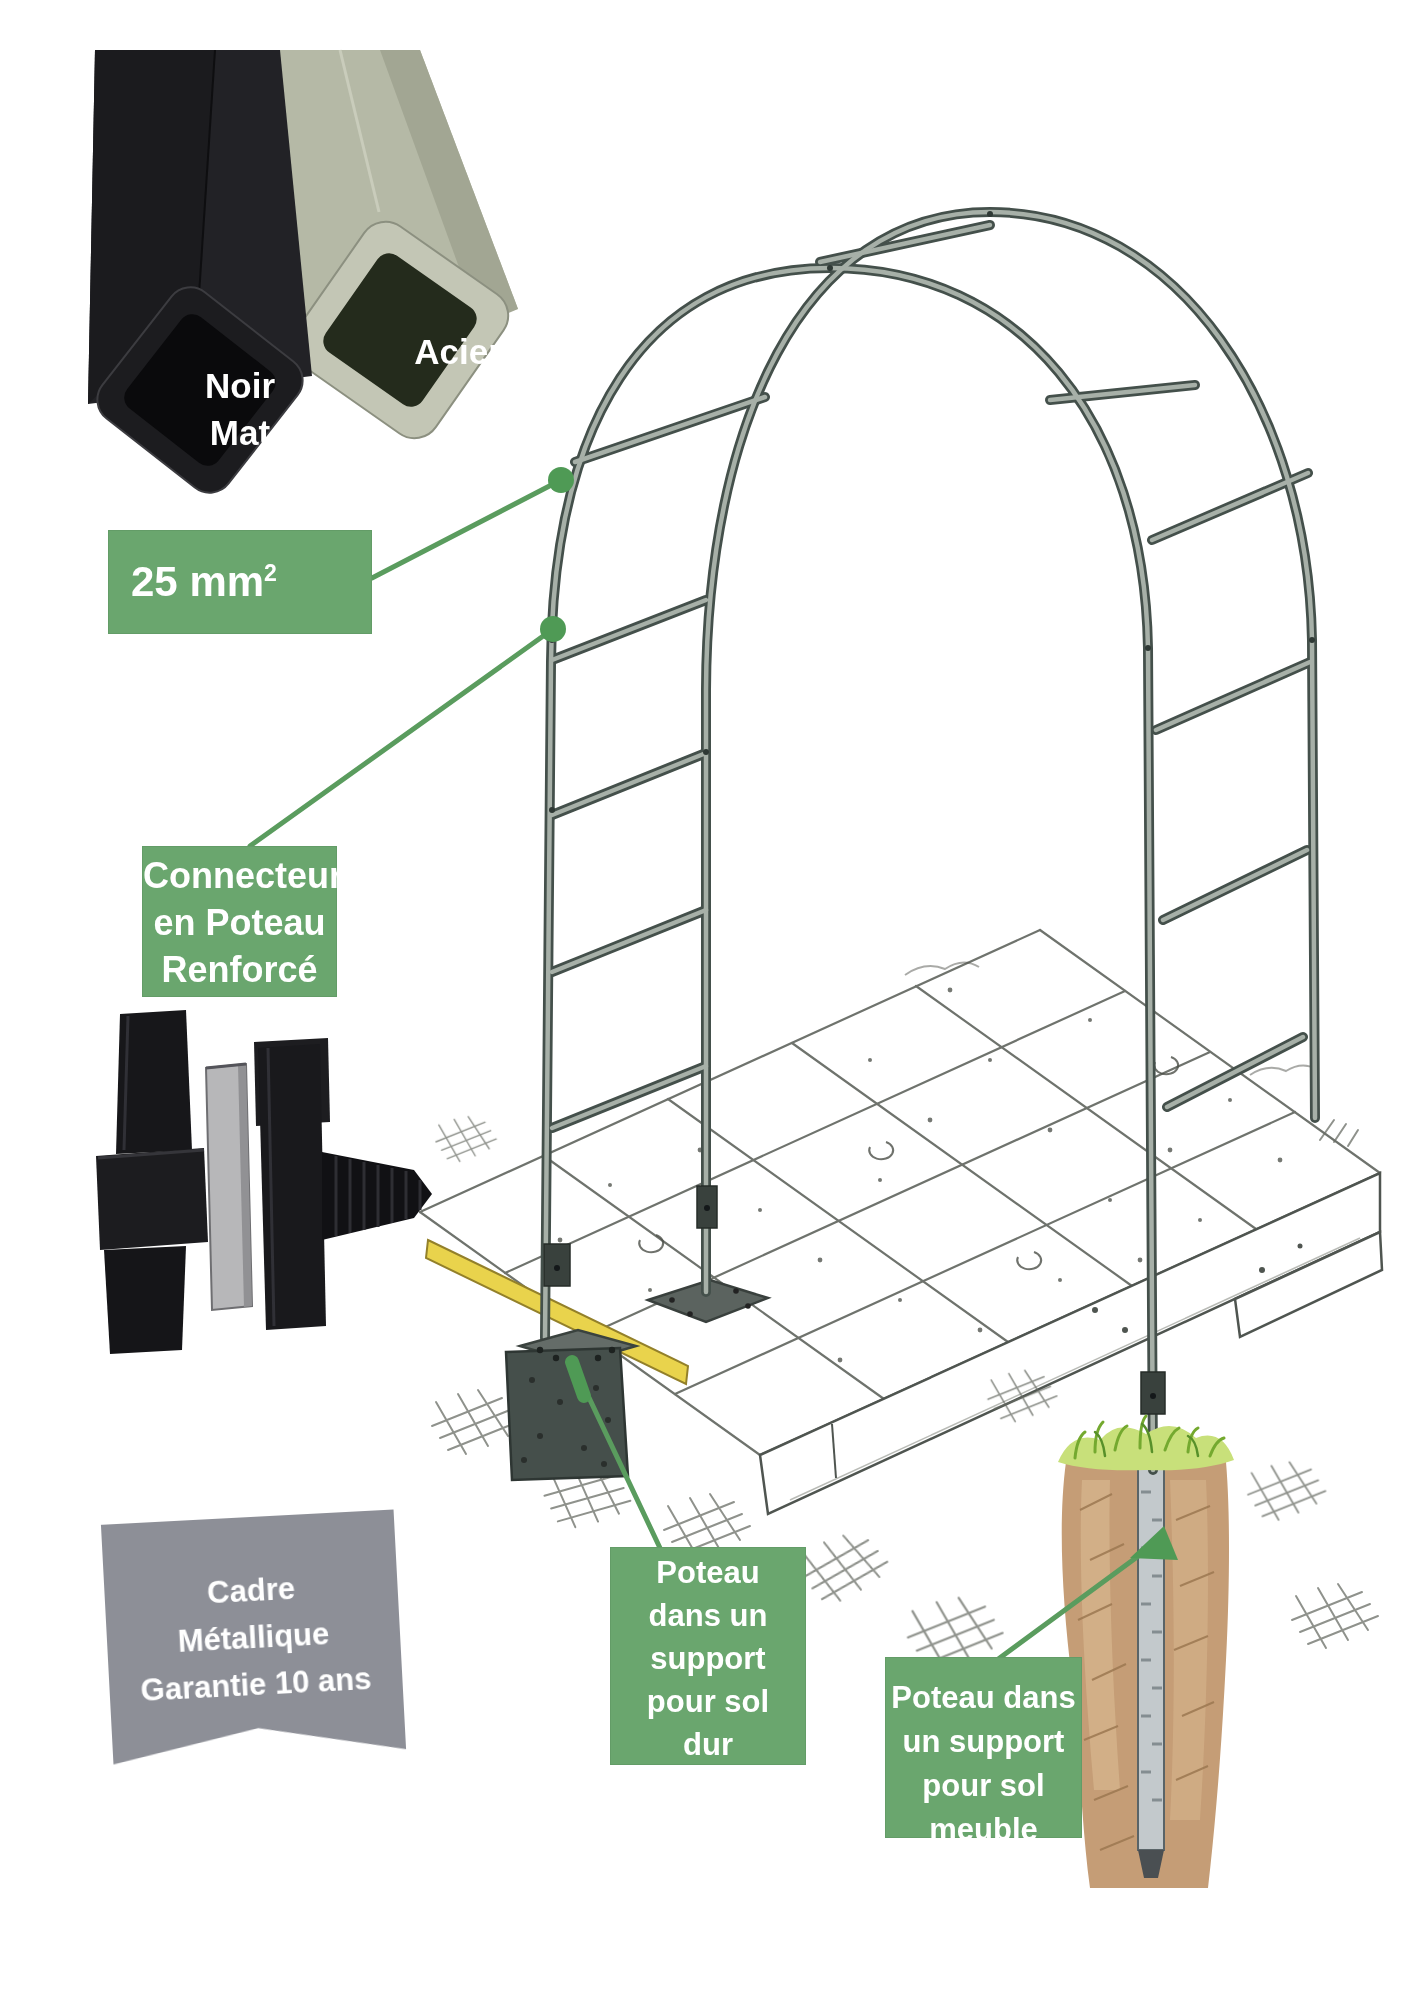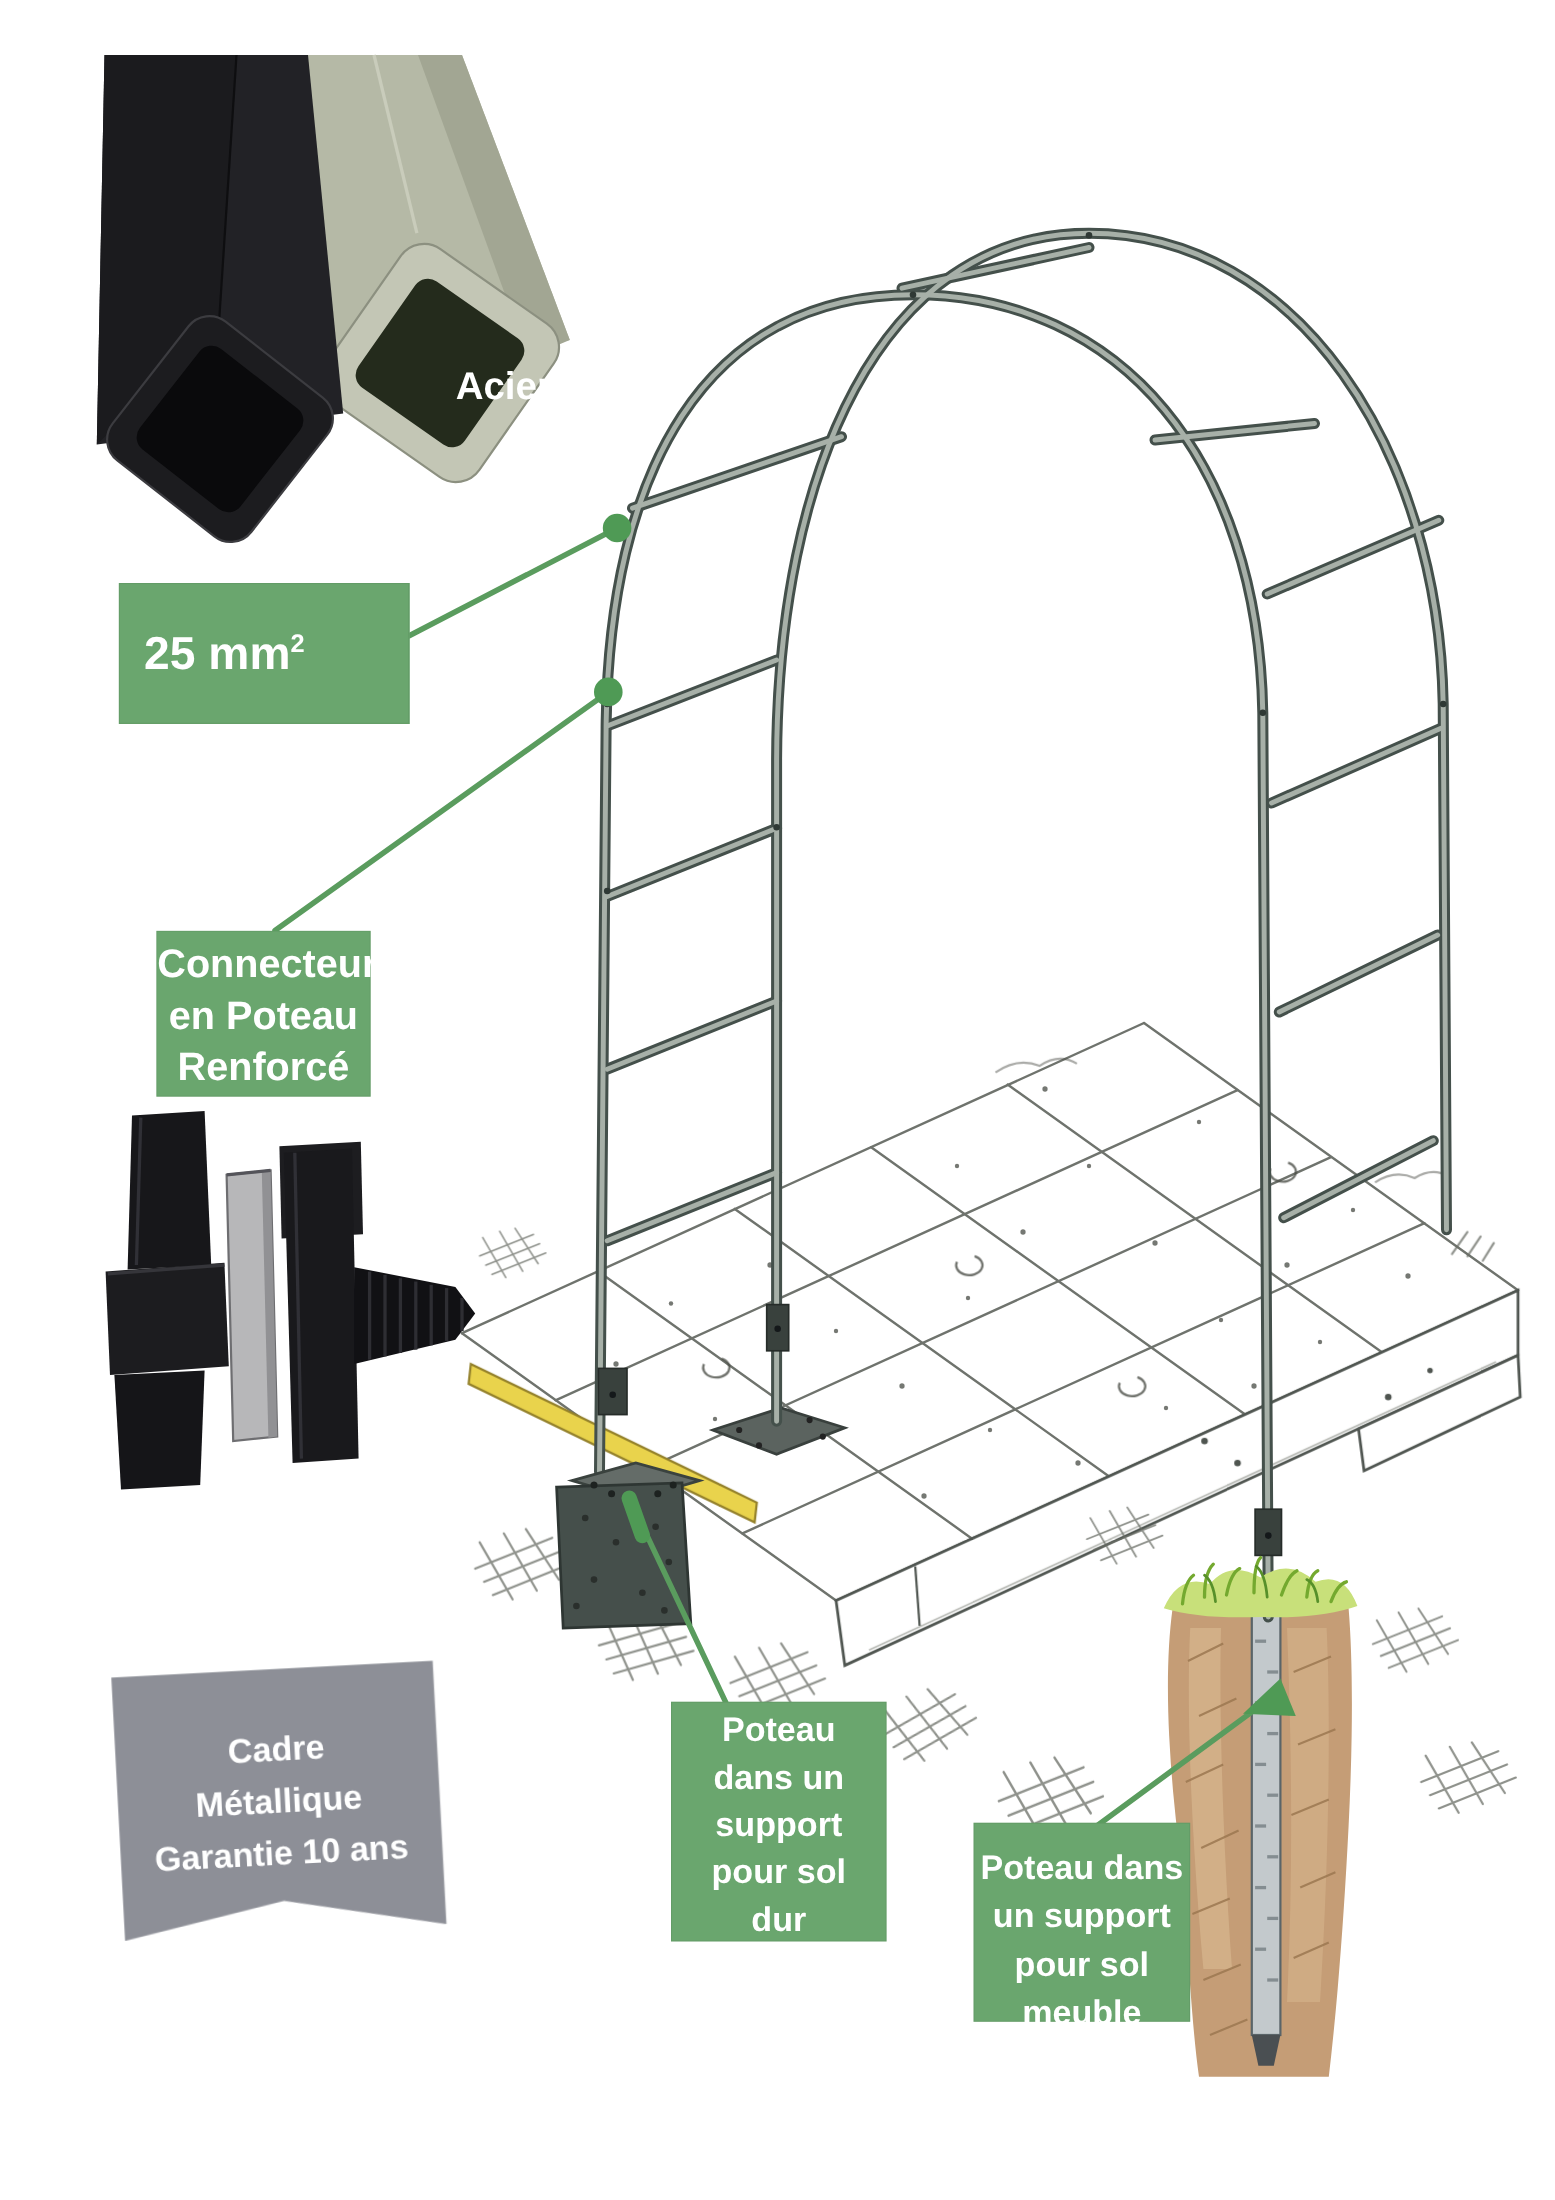--- a/index.html
+++ b/index.html
@@ -1,21 +1,21 @@
 <!DOCTYPE html>
 <html><head>
 <meta charset="utf-8">
 <style>
   html,body{margin:0;padding:0;background:#ffffff;}
   .canvas{position:relative;width:1414px;height:2000px;background:#ffffff;overflow:hidden;
           font-family:"Liberation Sans", sans-serif;}
   .art{position:absolute;left:0;top:0;}
   .lbl{position:absolute;color:#ffffff;font-weight:bold;text-align:center;box-sizing:border-box;}
   .lbl-green{background:#6AA66E;border:1px solid rgba(0,0,0,0.06);}
-  .lbl-size{left:108px;top:530px;width:264px;height:128px;font-size:42px;
+  .lbl-size{left:108px;top:530px;width:264px;height:104px;font-size:42px;
             display:flex;align-items:center;padding-left:22px;text-align:left;}
   .lbl-size sup{font-size:0.55em;vertical-align:super;line-height:0;}
   .lbl-connectors{left:142px;top:846px;width:195px;height:151px;font-size:36px;line-height:47px;padding-top:5px;}
   .lbl-hard{left:610px;top:1547px;width:196px;height:218px;font-size:31px;line-height:43px;padding-top:3px;}
   .lbl-soft{left:885px;top:1657px;width:197px;height:181px;font-size:31px;line-height:44px;padding-top:18px;}
   .banner{left:107px;top:1517px;width:293px;height:240px;background:#8D8F97;
           font-size:31px;line-height:47px;padding-top:50px;transform:rotate(-3deg);
           clip-path:polygon(0 0,100% 0,100% 100%,50% 88%,0 100%);}
   .tube-text{position:absolute;color:#fff;font-weight:bold;text-align:center;}
   .tube-black-text{left:170px;top:362px;width:140px;font-size:35px;line-height:47px;}
@@ -303,20 +303,24 @@
       <line x1="575" y1="1368" x2="660" y2="1548"></line>
       <line x1="997" y1="1660" x2="1152" y2="1546"></line>
     </g>
     <line x1="572" y1="1362" x2="584" y2="1396" stroke="#4F9A55" stroke-width="14" stroke-linecap="round"></line>
     <circle cx="561" cy="480" r="13" fill="#4F9A55"></circle>
     <circle cx="553" cy="629" r="13" fill="#4F9A55"></circle>
     <polygon points="1164,1526 1178,1560 1130,1558" fill="#4F9A55"></polygon>
   </g>
 </svg>
 
+  <div class="tube-text tube-black-text">
+    <div>Noir</div>
+    <div>Mat</div>
+  </div>
   <div class="tube-text tube-green-text">
     <div>Acier</div>
   </div>
 
   <div class="lbl lbl-green lbl-size">
     <span>
       <span>25 mm</span><sup>2</sup>
     </span>
   </div>
 

